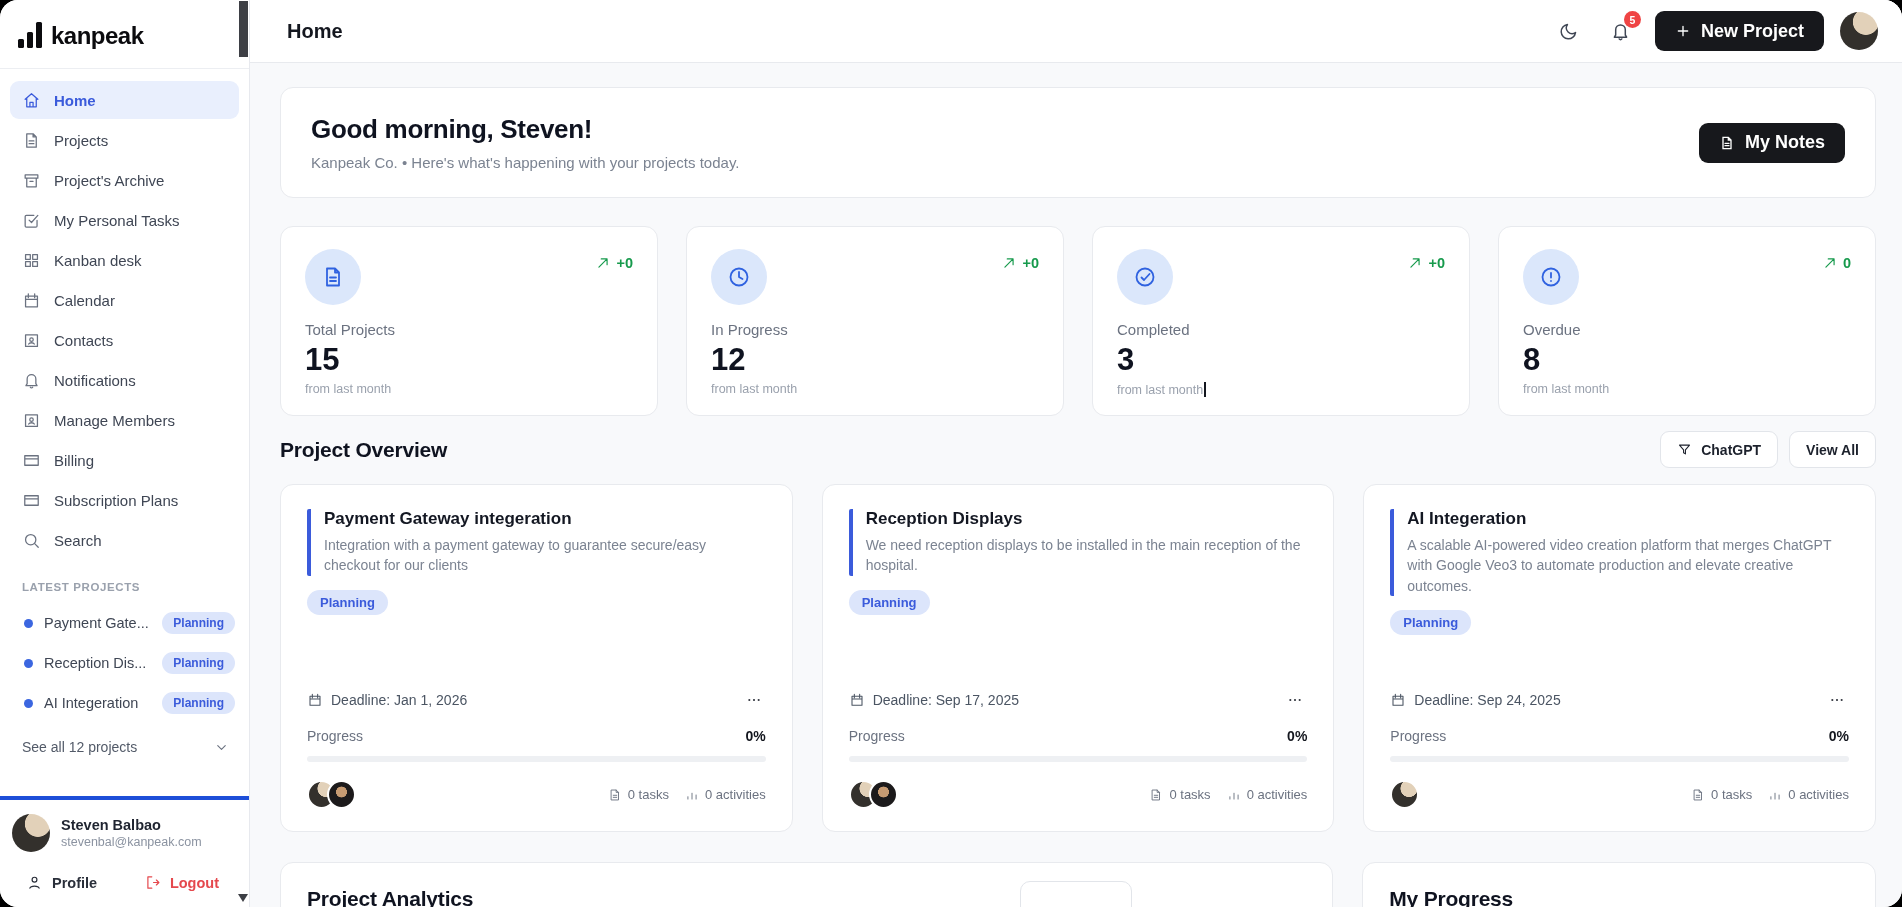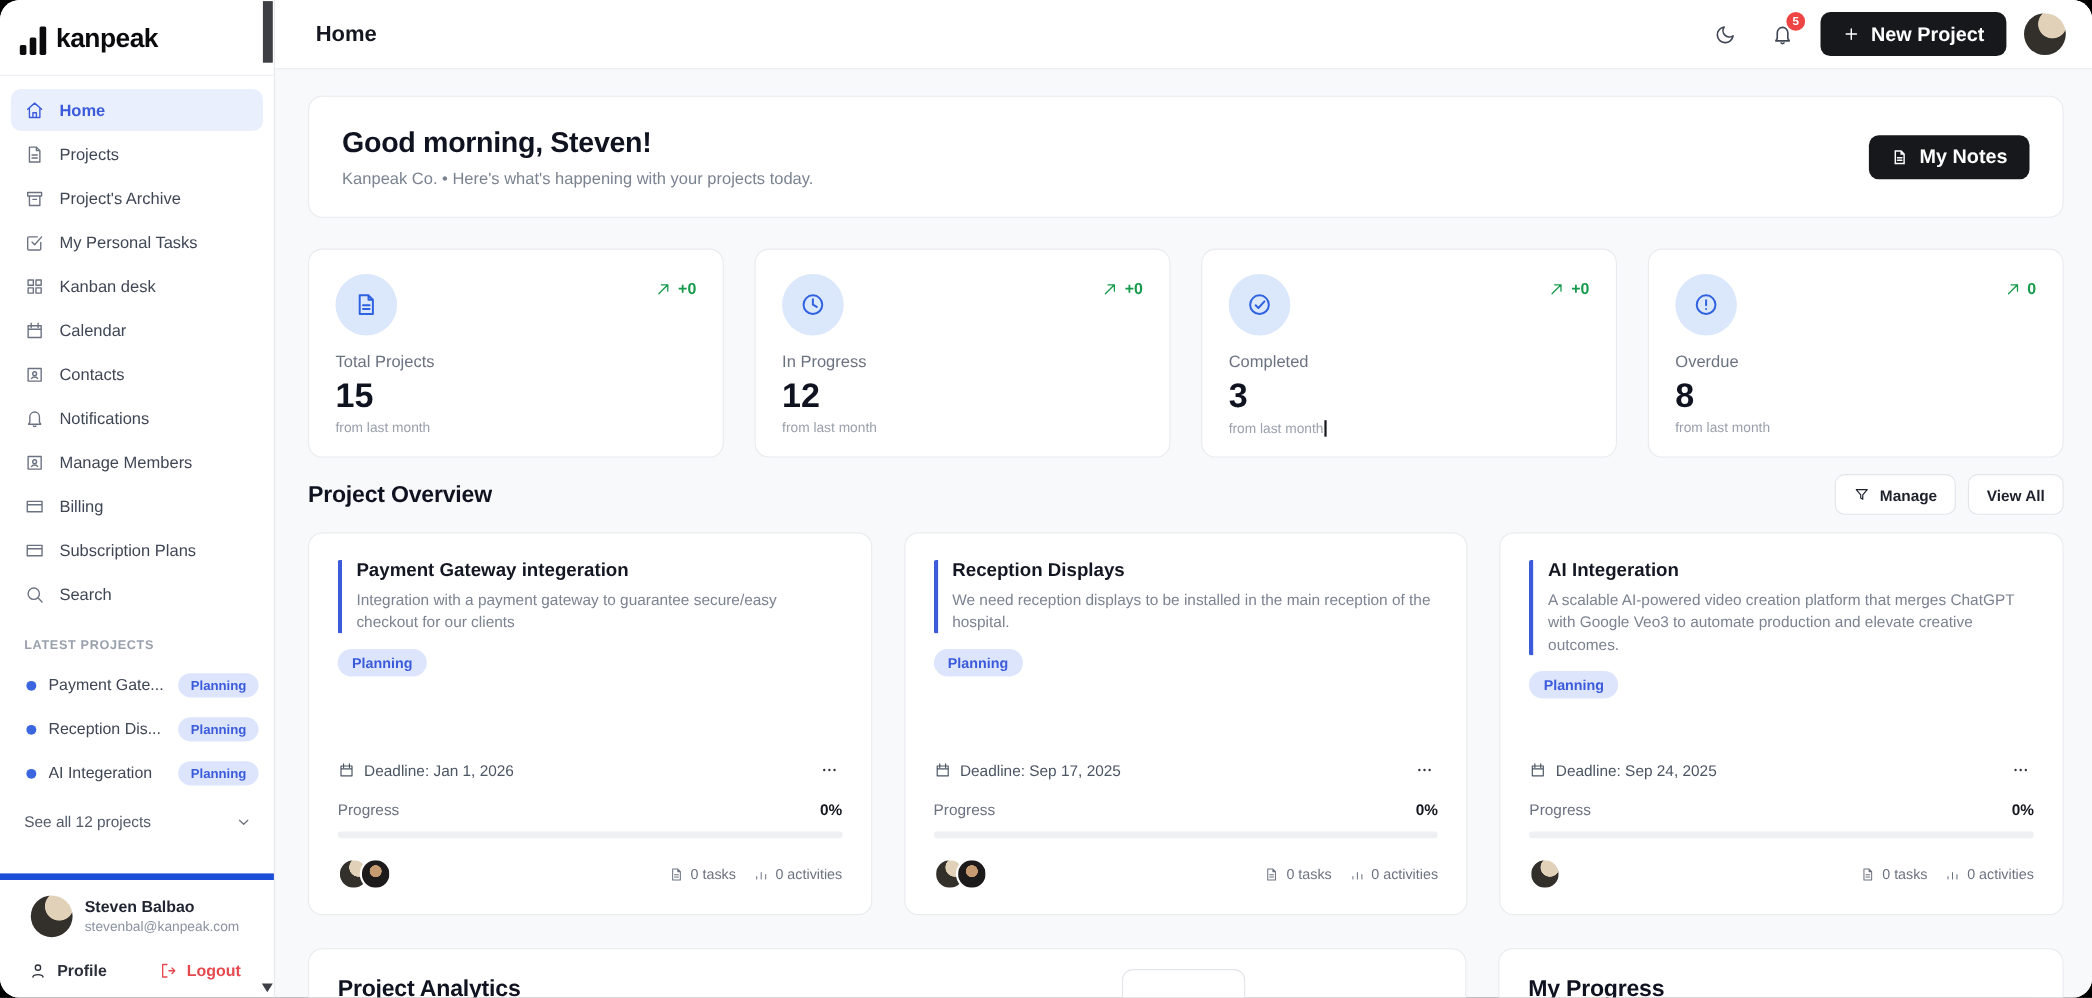--- a/index.html
+++ b/index.html
@@ -1,39 +1,39 @@
 <!DOCTYPE html>
 <html><head>
 <meta charset="utf-8">
 <style>
   * { margin:0; padding:0; box-sizing:border-box; }
   html,body { width:1902px; height:907px; background:#000; font-family:"Liberation Sans","DejaVu Sans",sans-serif; overflow:hidden; }
   .app { width:1902px; height:907px; background:#fff; border-radius:18px; overflow:hidden; display:flex; }
 
   
   .sidebar { position:relative; width:250px; min-width:250px; height:100%; background:#fff; border-right:1px solid #e7e9ee; display:flex; flex-direction:column; }
-  .logo-row { display:flex; align-items:flex-end; gap:9px; padding:22px 18px 18px 18px; }
+  .logo-row { display:flex; align-items:flex-start; gap:9px; padding:22px 18px 18px 18px; }
   .logo-bars { display:flex; align-items:flex-end; gap:3px; height:26px; }
   .logo-bars i { display:block; width:6px; background:#0b0b0e; border-radius:1.5px; }
   .logo-bars i:nth-child(1){height:9px;} .logo-bars i:nth-child(2){height:16px;} .logo-bars i:nth-child(3){height:26px;}
   .logo-text { font-size:24px; font-weight:800; color:#0b0b0e; letter-spacing:-0.5px; }
   .side-divider { height:1px; background:#eceef2; }
   .nav { padding:12px 10px 0 10px; }
   .nav-item { display:flex; align-items:center; gap:13px; height:38px; padding:0 12px; border-radius:9px; color:#3f4654; font-size:15px; cursor:pointer; margin-bottom:2px; }
   .nav-item svg { width:19px; height:19px; stroke:#6b7280; fill:none; stroke-width:1.6; stroke-linecap:round; stroke-linejoin:round; flex:none; }
   .nav-item.active { background:#e9effd; color:#3b5bdb; font-weight:600; }
   .nav-item.active svg { stroke:#3b5bdb; }
   .latest-label { padding:20px 22px 10px 22px; font-size:11.5px; font-weight:700; letter-spacing:0.6px; color:#9aa1ad; }
   .lp-row { display:flex; align-items:center; gap:11px; padding:9px 14px 9px 24px; cursor:pointer; }
   .lp-dot { width:9px; height:9px; border-radius:50%; background:#3b66e0; flex:none; }
   .lp-name { font-size:14.5px; color:#3f4654; flex:1; white-space:nowrap; overflow:hidden; }
   .pill { display:inline-block; background:#dce5fb; color:#3b5bdb; font-size:12px; font-weight:600; padding:4px 11px; border-radius:999px; white-space:nowrap; }
   .see-all { display:flex; align-items:center; justify-content:space-between; padding:16px 20px 8px 22px; font-size:14px; color:#525a68; cursor:pointer; }
   .see-all svg { width:15px; height:15px; stroke:#6b7280; fill:none; stroke-width:1.8; stroke-linecap:round; stroke-linejoin:round; }
-  .user-card { margin-top:auto; border-top:6px solid #1d4ed8; padding:14px 16px 8px 28px; display:flex; align-items:center; gap:11px; }
+  .user-card { margin-top:auto; border-top:4px solid #1d4ed8; padding:14px 16px 8px 12px; display:flex; align-items:center; gap:11px; }
   .avatar { border-radius:50%; flex:none; }
   .av-m { background:radial-gradient(circle at 68% 26%, #e2d1b9 0 33%, #33302c 35% 100%); }
   .av-w { background:radial-gradient(circle at 50% 40%, #c79b72 0 27%, #1c1a1b 29% 100%); }
   .user-avatar { width:38px; height:38px; }
   .user-name { font-size:14.5px; font-weight:600; color:#1f2430; }
   .user-email { font-size:12.5px; color:#8b93a1; margin-top:2px; }
   .side-bottom { display:flex; align-items:center; justify-content:space-between; padding:14px 30px 16px 26px; }
   .side-bottom .action { display:flex; align-items:center; gap:9px; font-size:14.5px; cursor:pointer; }
   .profile-act { color:#2a2f3a; font-weight:600; }
   .logout-act { color:#e5484d; font-weight:600; }
@@ -368,21 +368,21 @@
         </div>
       </section>
 
       <div class="overview-head">
         <div class="section-title">Project Overview</div>
         <div class="overview-actions">
           <button class="btn-ghost">
             <svg viewBox="0 0 24 24">
                 <path d="M4 5h16l-6.5 7.5V19l-3-1.8v-4.7z"></path>
               </svg>
-            <span>Manage</span>
+            <span>ChatGPT</span>
           </button>
           <button class="btn-ghost">
             <span>View All</span>
           </button>
         </div>
       </div>
 
       <section class="pgrid">
 
         <article class="card pcard">

